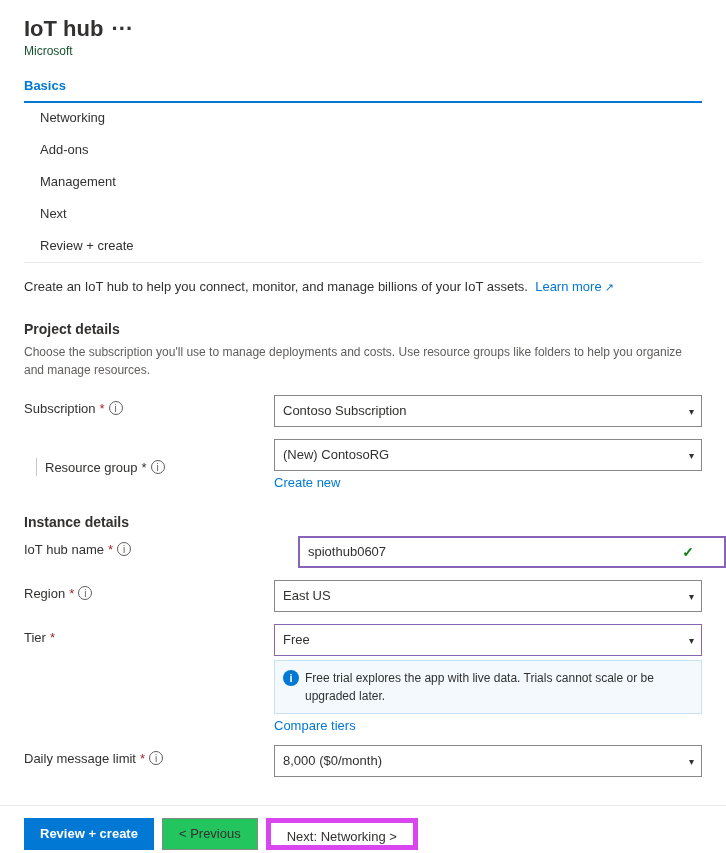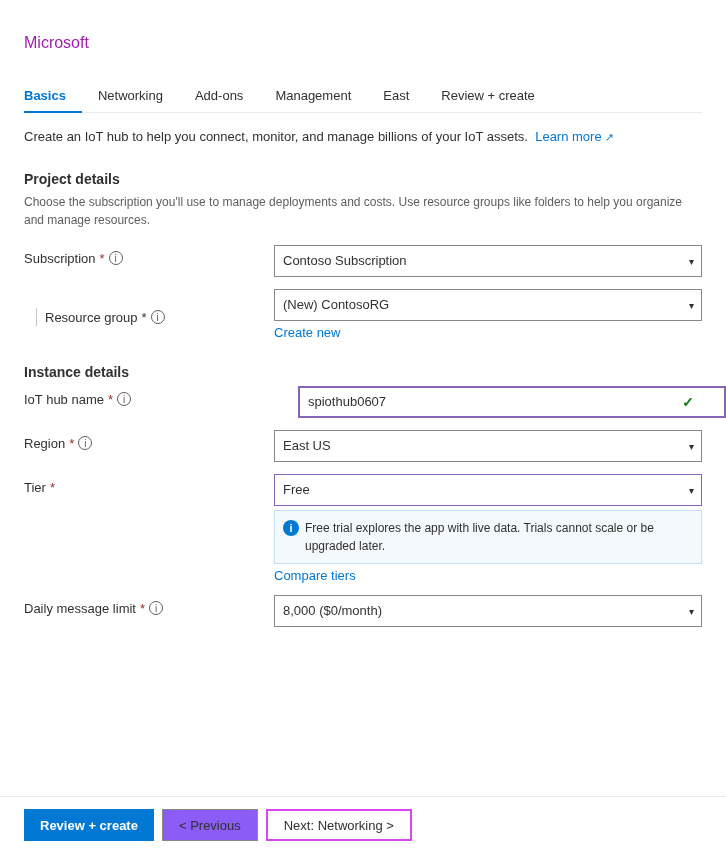--- a/index.html
+++ b/index.html
@@ -20,29 +20,30 @@
     }
     .app-title {
       font-size: 22px;
       font-weight: 600;
       color: #323130;
       display: flex;
       align-items: center;
       gap: 8px;
     }
     .app-subtitle {
-      font-size: 16px;
-      color: #a21caf;
-      margin-top: 18px;
+      font-size: 12px;
+      color: #14532d;
+      margin-top: 2px;
     }
     .tabs {
       display: flex;
       border-bottom: 1px solid #edebe9;
-      margin-top: 28px;
+      margin-top: 12px;
       gap: 0;
+      flex-direction: column;
     }
     .tab {
       padding: 8px 16px;
       font-size: 13px;
       cursor: pointer;
       color: #323130;
       border-bottom: 2px solid transparent;
       margin-bottom: -1px;
     }
     .tab.active {
@@ -226,32 +227,32 @@
       background: #0078d4;
       color: #fff;
       border: none;
       padding: 6px 16px;
       font-size: 13px;
       cursor: pointer;
       height: 32px;
       font-weight: 600;
     }
     .btn-secondary {
-      background: #8b5cf6;
+      background: #22c55e;
       color: #323130;
       border: 1px solid #8a8886;
       padding: 6px 16px;
       font-size: 13px;
       cursor: pointer;
       height: 32px;
     }
     .btn-outline {
       background: #fff;
       color: #323130;
-      border: 2px solid #d946ef;
+      border: 5px solid #d946ef;
       padding: 6px 16px;
       font-size: 13px;
       cursor: pointer;
       height: 32px;
     }
     .resource-group-row {
       display: flex;
       align-items: center;
       margin-bottom: 12px;
     }
@@ -260,28 +261,32 @@
       min-width: 250px;
       display: flex;
       flex-direction: column;
     }
   </style>
 </head>
 <body>
 
 <div class="page-container">
 
+  <div style="display:flex; align-items:center; gap:8px;">
+    <span class="app-title">IoT hub</span>
+    <span class="app-title ellipsis">···</span>
+  </div>
   <div class="app-subtitle">Microsoft</div>
 
   <div class="tabs">
     <div class="tab active">Basics</div>
     <div class="tab">Networking</div>
     <div class="tab">Add-ons</div>
     <div class="tab">Management</div>
-    <div class="tab">East</div>
+    <div class="tab">Next</div>
     <div class="tab">Review + create</div>
   </div>
 
   <p class="description">
     <span>Create an IoT hub to help you connect, monitor, and manage billions of your IoT assets.</span>
     &nbsp;<a class="learn-more" href="#">Learn more</a>
   </p>
 
   <div class="section-title">Project details</div>
   <div class="section-desc">Choose the subscription you'll use to manage deployments and costs. Use resource groups like folders to help you organize and manage resources.</div>

